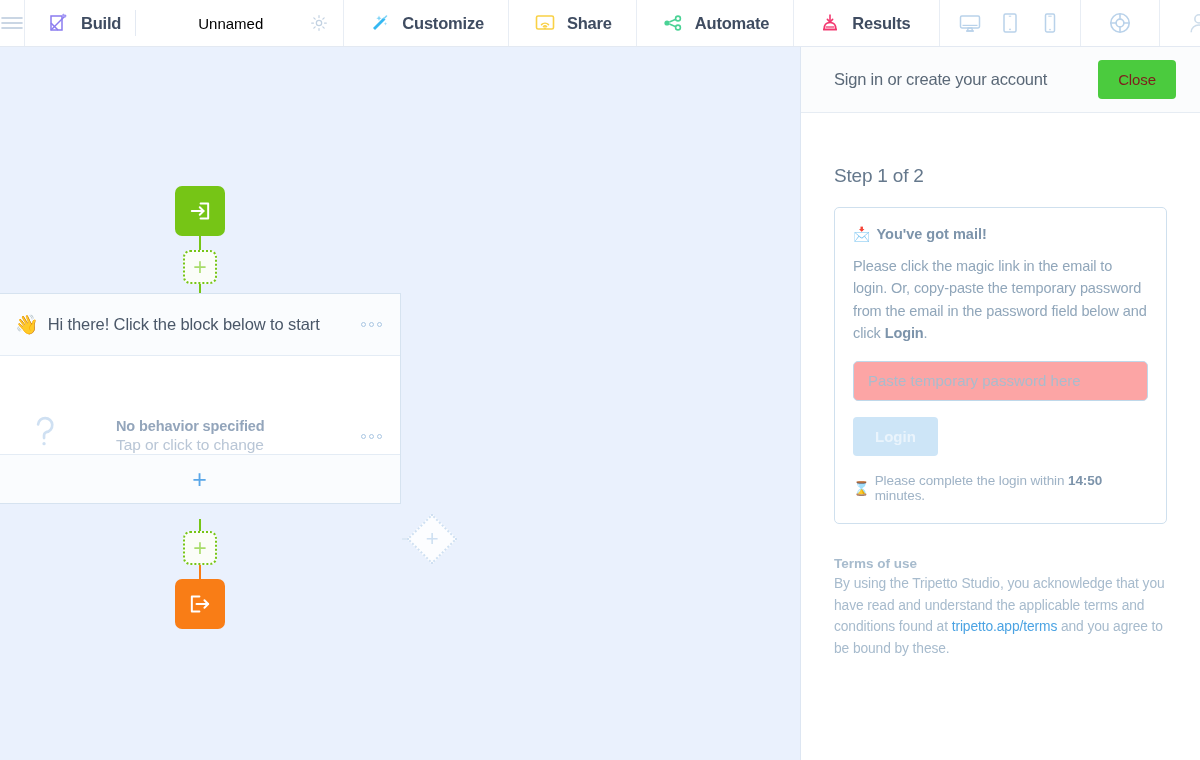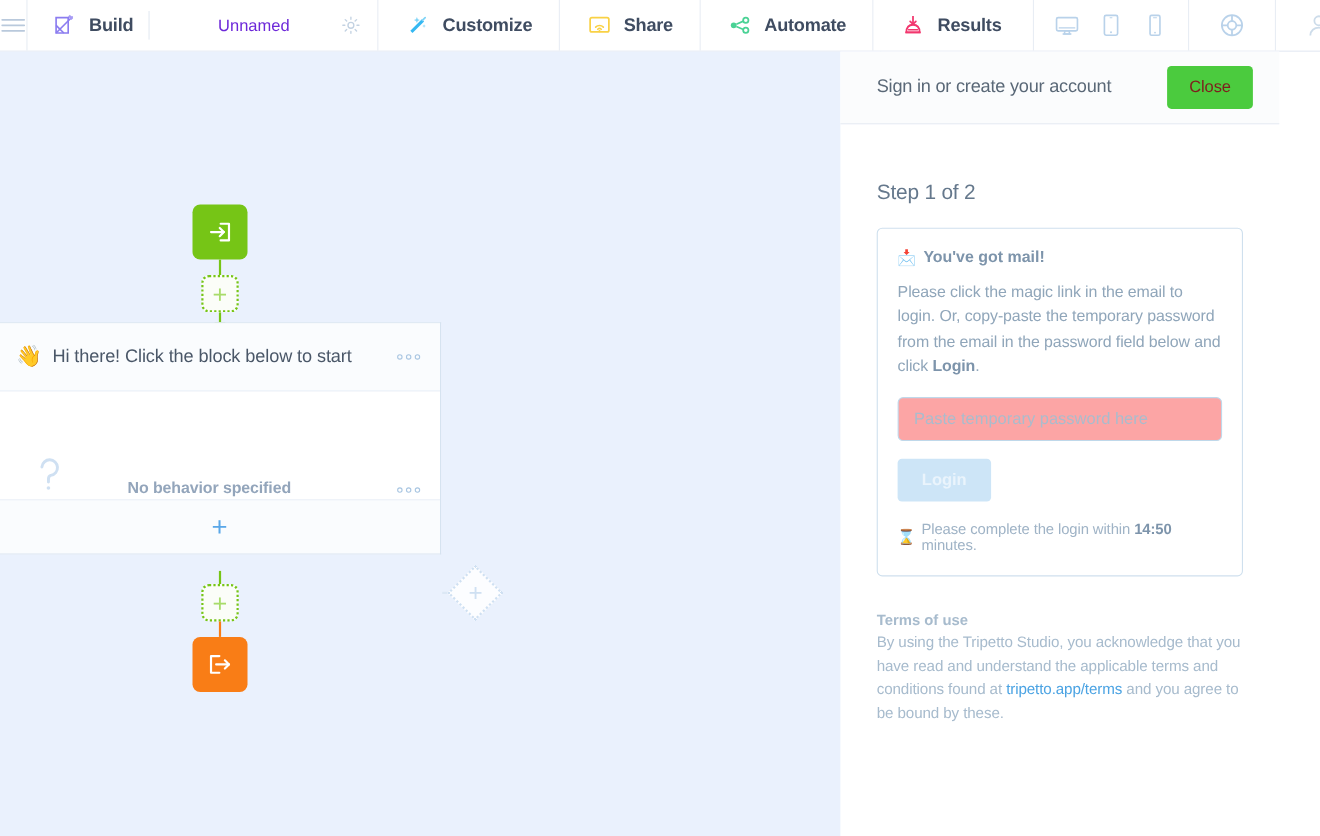--- a/index.html
+++ b/index.html
@@ -27,21 +27,21 @@
   .tb-cell.nb { border-right: none; }
   .tb-hamburger {
     width: 68px; justify-content: center;
     padding: 0;
   }
   .tb-label {
     font-size: 16.5px; font-weight: bold; color: #3f4c61;
     letter-spacing: -0.2px; white-space: nowrap;
   }
   .tb-sub {
-    font-size: 15px; color: #6d28d9; white-space: nowrap; margin-left: 48px;
+    font-size: 15px; color: #000000; white-space: nowrap; margin-left: 48px;
   }
   .tb-divider-v {
     width: 1px; height: 26px; background: #e3e9f2; margin: 0 4px;
   }
   .icon { display: inline-flex; align-items: center; justify-content: center; }
   .tb-devices { display: flex; align-items: center; gap: 16px; padding: 0 18px; }
 
   
   #canvas {
     position: absolute; top: 47px; left: 0;
@@ -150,21 +150,21 @@
     transform: rotate(-45deg);
     font-size: 22px; color: #cfe0f2; line-height: 1; font-weight: 300;
   }
   #diamond-stub {
     position: absolute; left: 402px; top: 491px;
     width: 12px; height: 2px; background: #dce8f5;
   }
 
   
   #panel {
-    position: absolute; top: 47px; left: 764px;
+    position: absolute; top: 47px; left: 801px;
     width: 399px; height: 713px;
     background: #ffffff;
   }
   #panel-header {
     height: 66px; background: #fbfcfd;
     border-bottom: 1px solid #e6ecf3;
     display: flex; align-items: center; justify-content: space-between;
     padding: 0 24px 0 33px;
   }
   #panel-header .ph-title {
@@ -400,20 +400,21 @@
           <svg width="46" height="46" viewBox="0 0 24 24">
             <path d="M8.4 8.6a3.7 3.7 0 1 1 4.2 4c-.9.3-1.1 1-1.1 1.8v1.3" fill="none" stroke="#cfe0f2" stroke-width="1.4" stroke-linecap="round"></path>
             <circle cx="11.5" cy="18.6" r="0.85" fill="#cfe0f2"></circle>
           </svg>
         </span>
       </div>
       <div class="accent-bar"></div>
       <div class="behavior-col">
         <div class="behavior-text">
           <div class="behavior-title">No behavior specified</div>
+          <div class="behavior-sub">Tap or click to change</div>
         </div>
         <span class="dots">
             <i></i>
             <i></i>
             <i></i>
           </span>
       </div>
     </div>
 
     <div class="card-foot">

